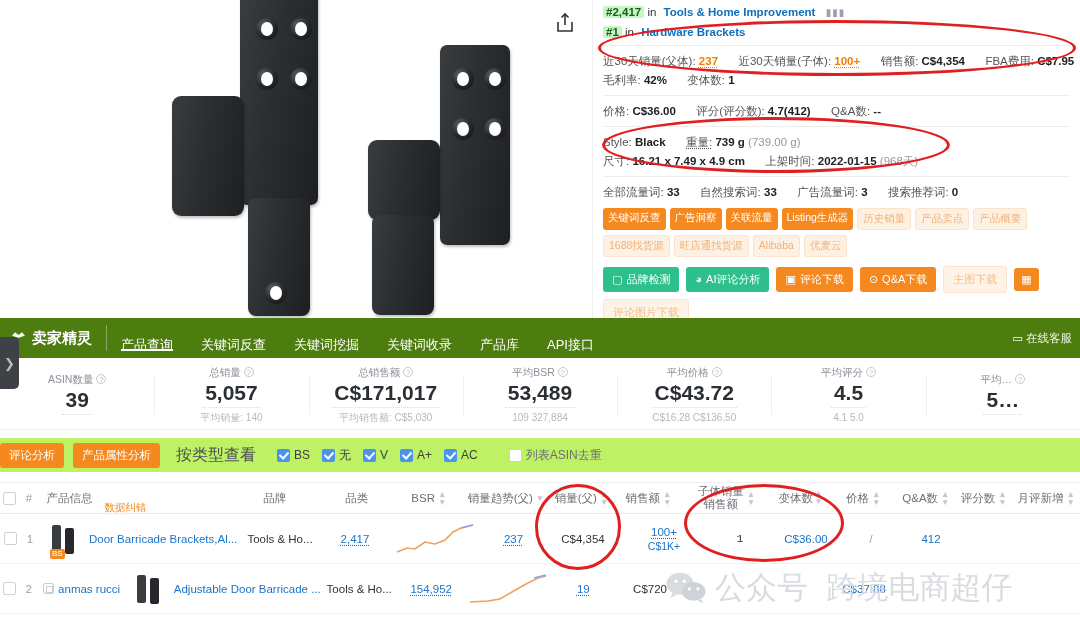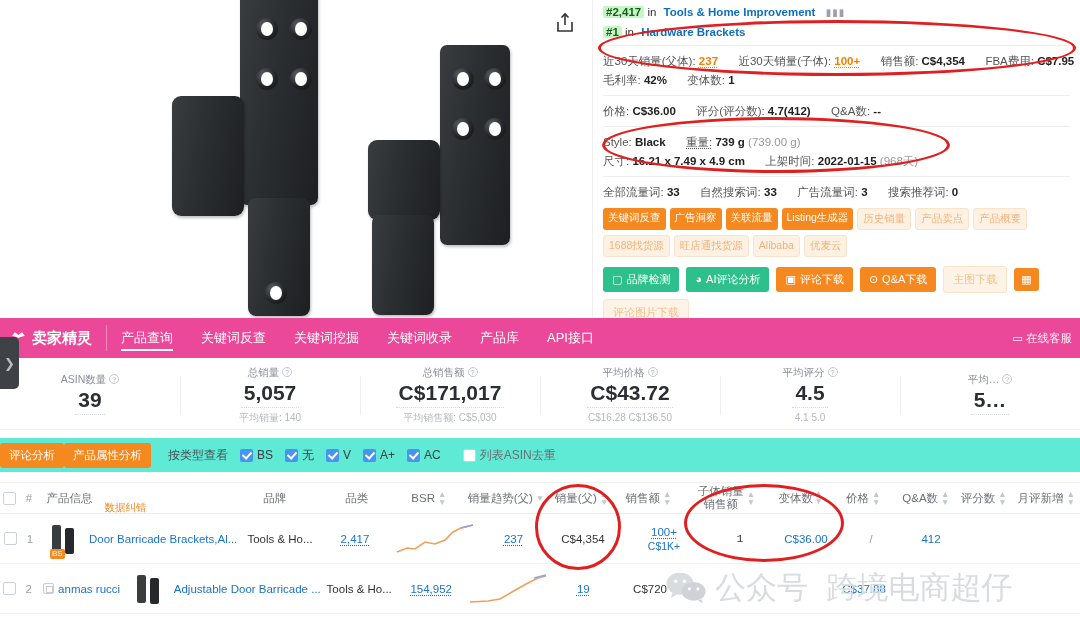--- a/index.html
+++ b/index.html
@@ -46,44 +46,44 @@
 
   .btn-row { margin-top: 9px; display: flex; flex-wrap: wrap; gap: 7px; align-items: center; }
   .btn { font-size: 11px; padding: 5px 9px; border-radius: 3px; color: #fff; white-space: nowrap; display:inline-flex; align-items:center; gap:4px; border:none; font-family:inherit;}
   .btn.green { background: #2ec08c; }
   .btn.orange { background: #f5891f; }
   .btn.pale { background: #fdf3e6; color: #f3c08a; border: 1px solid #fbe3c9; }
   .btn.square { background: #f5891f; padding: 5px 7px; }
   .btn-row2 { margin-top: 6px; }
 
   
-  .navbar { position: absolute; left: 0; top: 318px; width: 1080px; height: 40px; background: #ec4899; display: flex; align-items: center; }
+  .navbar { position: absolute; left: 0; top: 318px; width: 1080px; height: 40px; background: #4d7c0f; display: flex; align-items: center; }
   .brand { display: flex; align-items: center; gap: 5px; padding: 0 14px 0 10px; color: #fff; font-weight: bold; font-size: 15px; border-right: 1px solid rgba(255,255,255,.35); height: 26px; }
   .brand-logo { width: 17px; height: 17px; }
   .nav-tabs { display: flex; align-items: center; height: 40px; }
-  .nav-tab { color: #fff; font-size: 13px; padding: 0 14px; height: 40px; line-height: 40px; position: relative; white-space: nowrap; }
+  .nav-tab { color: #fff; font-size: 13px; padding: 7px 14px; height: 40px; line-height: 40px; position: relative; white-space: nowrap; }
   .nav-tab.active::after { content: ""; position: absolute; left: 14px; right: 14px; bottom: 7px; height: 2px; background: #fff; }
   .nav-right { margin-left: auto; color: #fff; font-size: 11.5px; padding-right: 8px; opacity: .92; display:flex; align-items:center; gap:3px;}
 
   
   .side-toggle { position: absolute; left: 0; top: 337px; width: 19px; height: 52px; background: #3e4145; border-radius: 0 5px 5px 0; display: flex; align-items: center; justify-content: center; color: #b9bcc0; font-size: 13px; z-index: 30; }
 
   
   .stats { position: absolute; left: 0; top: 358px; width: 1080px; height: 72px; background: #fff; display: flex; align-items: stretch; border-bottom: 1px solid #f0f0f0; }
   .stat { flex: 1 1 0; position: relative; display: flex; flex-direction: column; align-items: center; justify-content: center; padding-top: 2px; }
   .stat + .stat::before { content: ""; position: absolute; left: 0; top: 18px; bottom: 14px; width: 1px; background: #eee; }
   .stat-label { font-size: 10.5px; color: #8a9099; line-height: 15px; }
   .stat-q { display: inline-block; width: 10px; height: 10px; border: 1px solid #c3c8ce; border-radius: 50%; color: #b5bac0; font-size: 8px; line-height: 9px; text-align: center; margin-left: 3px; vertical-align: 1px; }
   .stat-value { font-size: 21px; font-weight: bold; color: #2b2f33; line-height: 26px; border-bottom: 1px dotted #d8dbdf; padding: 0 3px 1px 3px; }
   .stat-sub { font-size: 10px; color: #b4b9bf; line-height: 15px; margin-top: 2px; white-space: nowrap; }
 
   
-  .filters { position: absolute; left: 0; top: 438px; width: 1080px; height: 34px; display: flex; align-items: center; padding-left: 0; background: #5eead4; }
+  .filters { position: absolute; left: 0; top: 438px; width: 1080px; height: 34px; display: flex; align-items: center; gap: 9px; padding-left: 0; background: #bef264; }
   .fbtn { background: #f5891f; color: #fff; font-size: 11.5px; padding: 5px 9px; border-radius: 3px; white-space: nowrap; }
-  .ftext { font-size: 12px; color: #4a4f55; margin-left: 17px; white-space: nowrap; }
+  .ftext { font-size: 16px; color: #4a4f55; margin-left: 7px; white-space: nowrap; }
   .chk { display: inline-flex; align-items: center; gap: 4px; font-size: 12px; color: #3b4046; margin-left: 12px; white-space: nowrap; }
   .box { width: 13px; height: 13px; border-radius: 2px; background: #4a93f0; position: relative; display:inline-block; }
   .box::after { content: ""; position: absolute; left: 4px; top: 1px; width: 4px; height: 7px; border: solid #fff; border-width: 0 2px 2px 0; transform: rotate(42deg); }
   .box.empty { background: #fff; border: 1px solid #ccd1d6; }
   .box.empty::after { display: none; }
 
   
   .table { position: absolute; left: 0; top: 482px; width: 1080px; height: 149px; background: #fff; }
   .thead { display: flex; align-items: center; height: 32px; border-top: 1px solid #f0f0f0; border-bottom: 1px solid #ececec; font-size: 11.5px; color: #6b7077; }
   .trow { display: flex; align-items: center; height: 50px; border-bottom: 1px solid #f2f2f2; font-size: 11.5px; color: #333; }
@@ -325,20 +325,25 @@
         <div class="stat-label"><span>总销量</span><span class="stat-q">?</span></div>
         <div class="stat-value">5,057</div>
         <div class="stat-sub">平均销量: 140</div>
       </div>
       <div class="stat">
         <div class="stat-label"><span>总销售额</span><span class="stat-q">?</span></div>
         <div class="stat-value">C$171,017</div>
         <div class="stat-sub">平均销售额: C$5,030</div>
       </div>
       <div class="stat">
+        <div class="stat-label"><span>平均BSR</span><span class="stat-q">?</span></div>
+        <div class="stat-value">53,489</div>
+        <div class="stat-sub">109  327,884</div>
+      </div>
+      <div class="stat">
         <div class="stat-label"><span>平均价格</span><span class="stat-q">?</span></div>
         <div class="stat-value">C$43.72</div>
         <div class="stat-sub">C$16.28  C$136.50</div>
       </div>
       <div class="stat">
         <div class="stat-label"><span>平均评分</span><span class="stat-q">?</span></div>
         <div class="stat-value">4.5</div>
         <div class="stat-sub">4.1  5.0</div>
       </div>
       <div class="stat">

